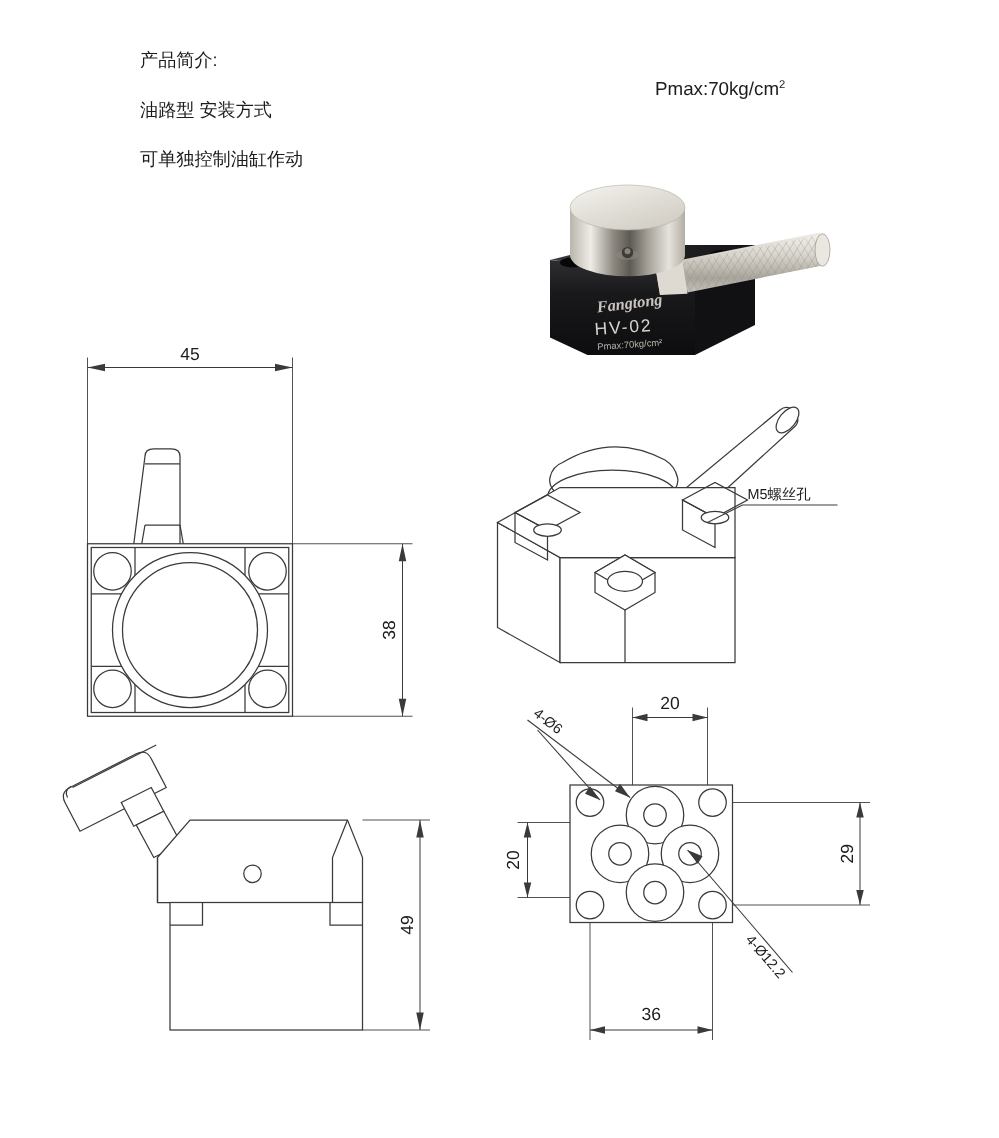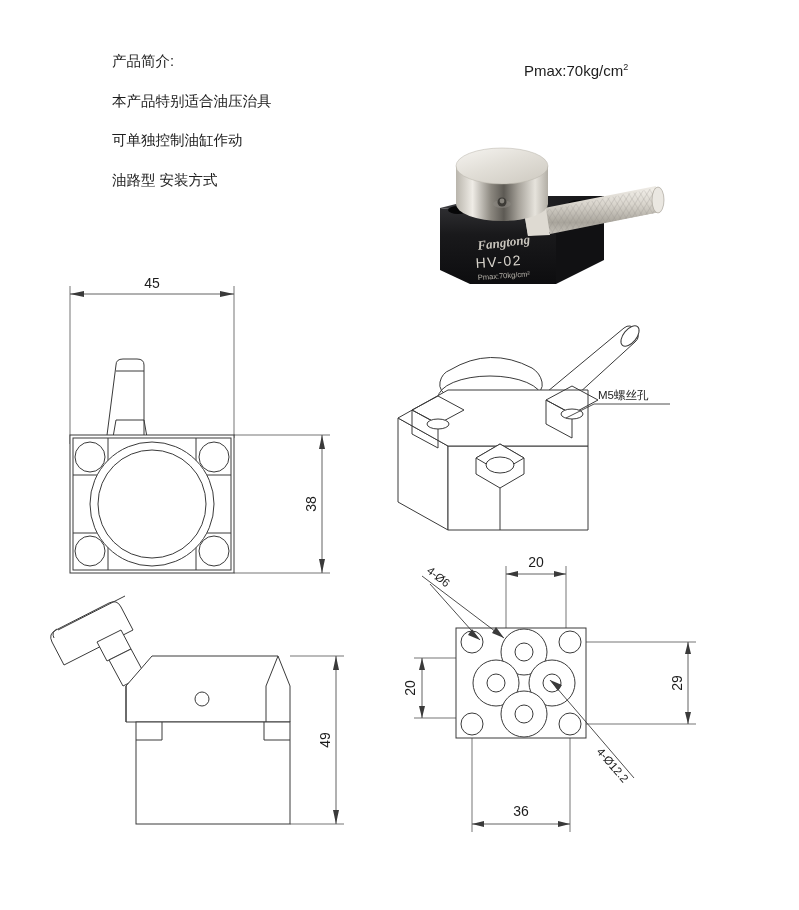--- a/index.html
+++ b/index.html
@@ -23,21 +23,20 @@
     top: 42px;
     width: 300px;
   }
   #intro-text .intro-line {
     font-size: 14.5px;
     line-height: 1;
     margin-bottom: 25px;
     color: #1c1c1c;
     white-space: nowrap;
     font-weight: 500;
-    margin-top: 12px;
   }
 
   
   #pmax-caption {
     position: absolute;
     left: 524px;
     top: 62px;
     font-size: 15px;
     color: #1c1c1c;
     white-space: nowrap;
@@ -82,23 +81,22 @@
     font-family: "Liberation Sans", "DejaVu Sans", sans-serif;
     font-size: 11.5px;
     fill: #1c1c1c;
   }
 </style>
 </head>
 <body>
 
 <div id="intro-text">
   <div class="intro-line">产品简介:</div>
-  <div class="intro-line">本产品特别适合油压治具</div>
+  <div class="intro-line">油路型 安装方式</div>
   <div class="intro-line">可单独控制油缸作动</div>
-  <div class="intro-line">油路型 安装方式</div>
 </div>
 
 <div id="pmax-caption"><span>Pmax:70kg/cm</span><sup>2</sup></div>
 
 <div id="product-photo">
   <svg width="240" height="175" viewBox="0 0 240 175">
     <defs>
       <linearGradient id="gBody" x1="0" y1="0" x2="0" y2="1">
         <stop offset="0" stop-color="#2e2e31"></stop>
         <stop offset="0.35" stop-color="#19191b"></stop>

